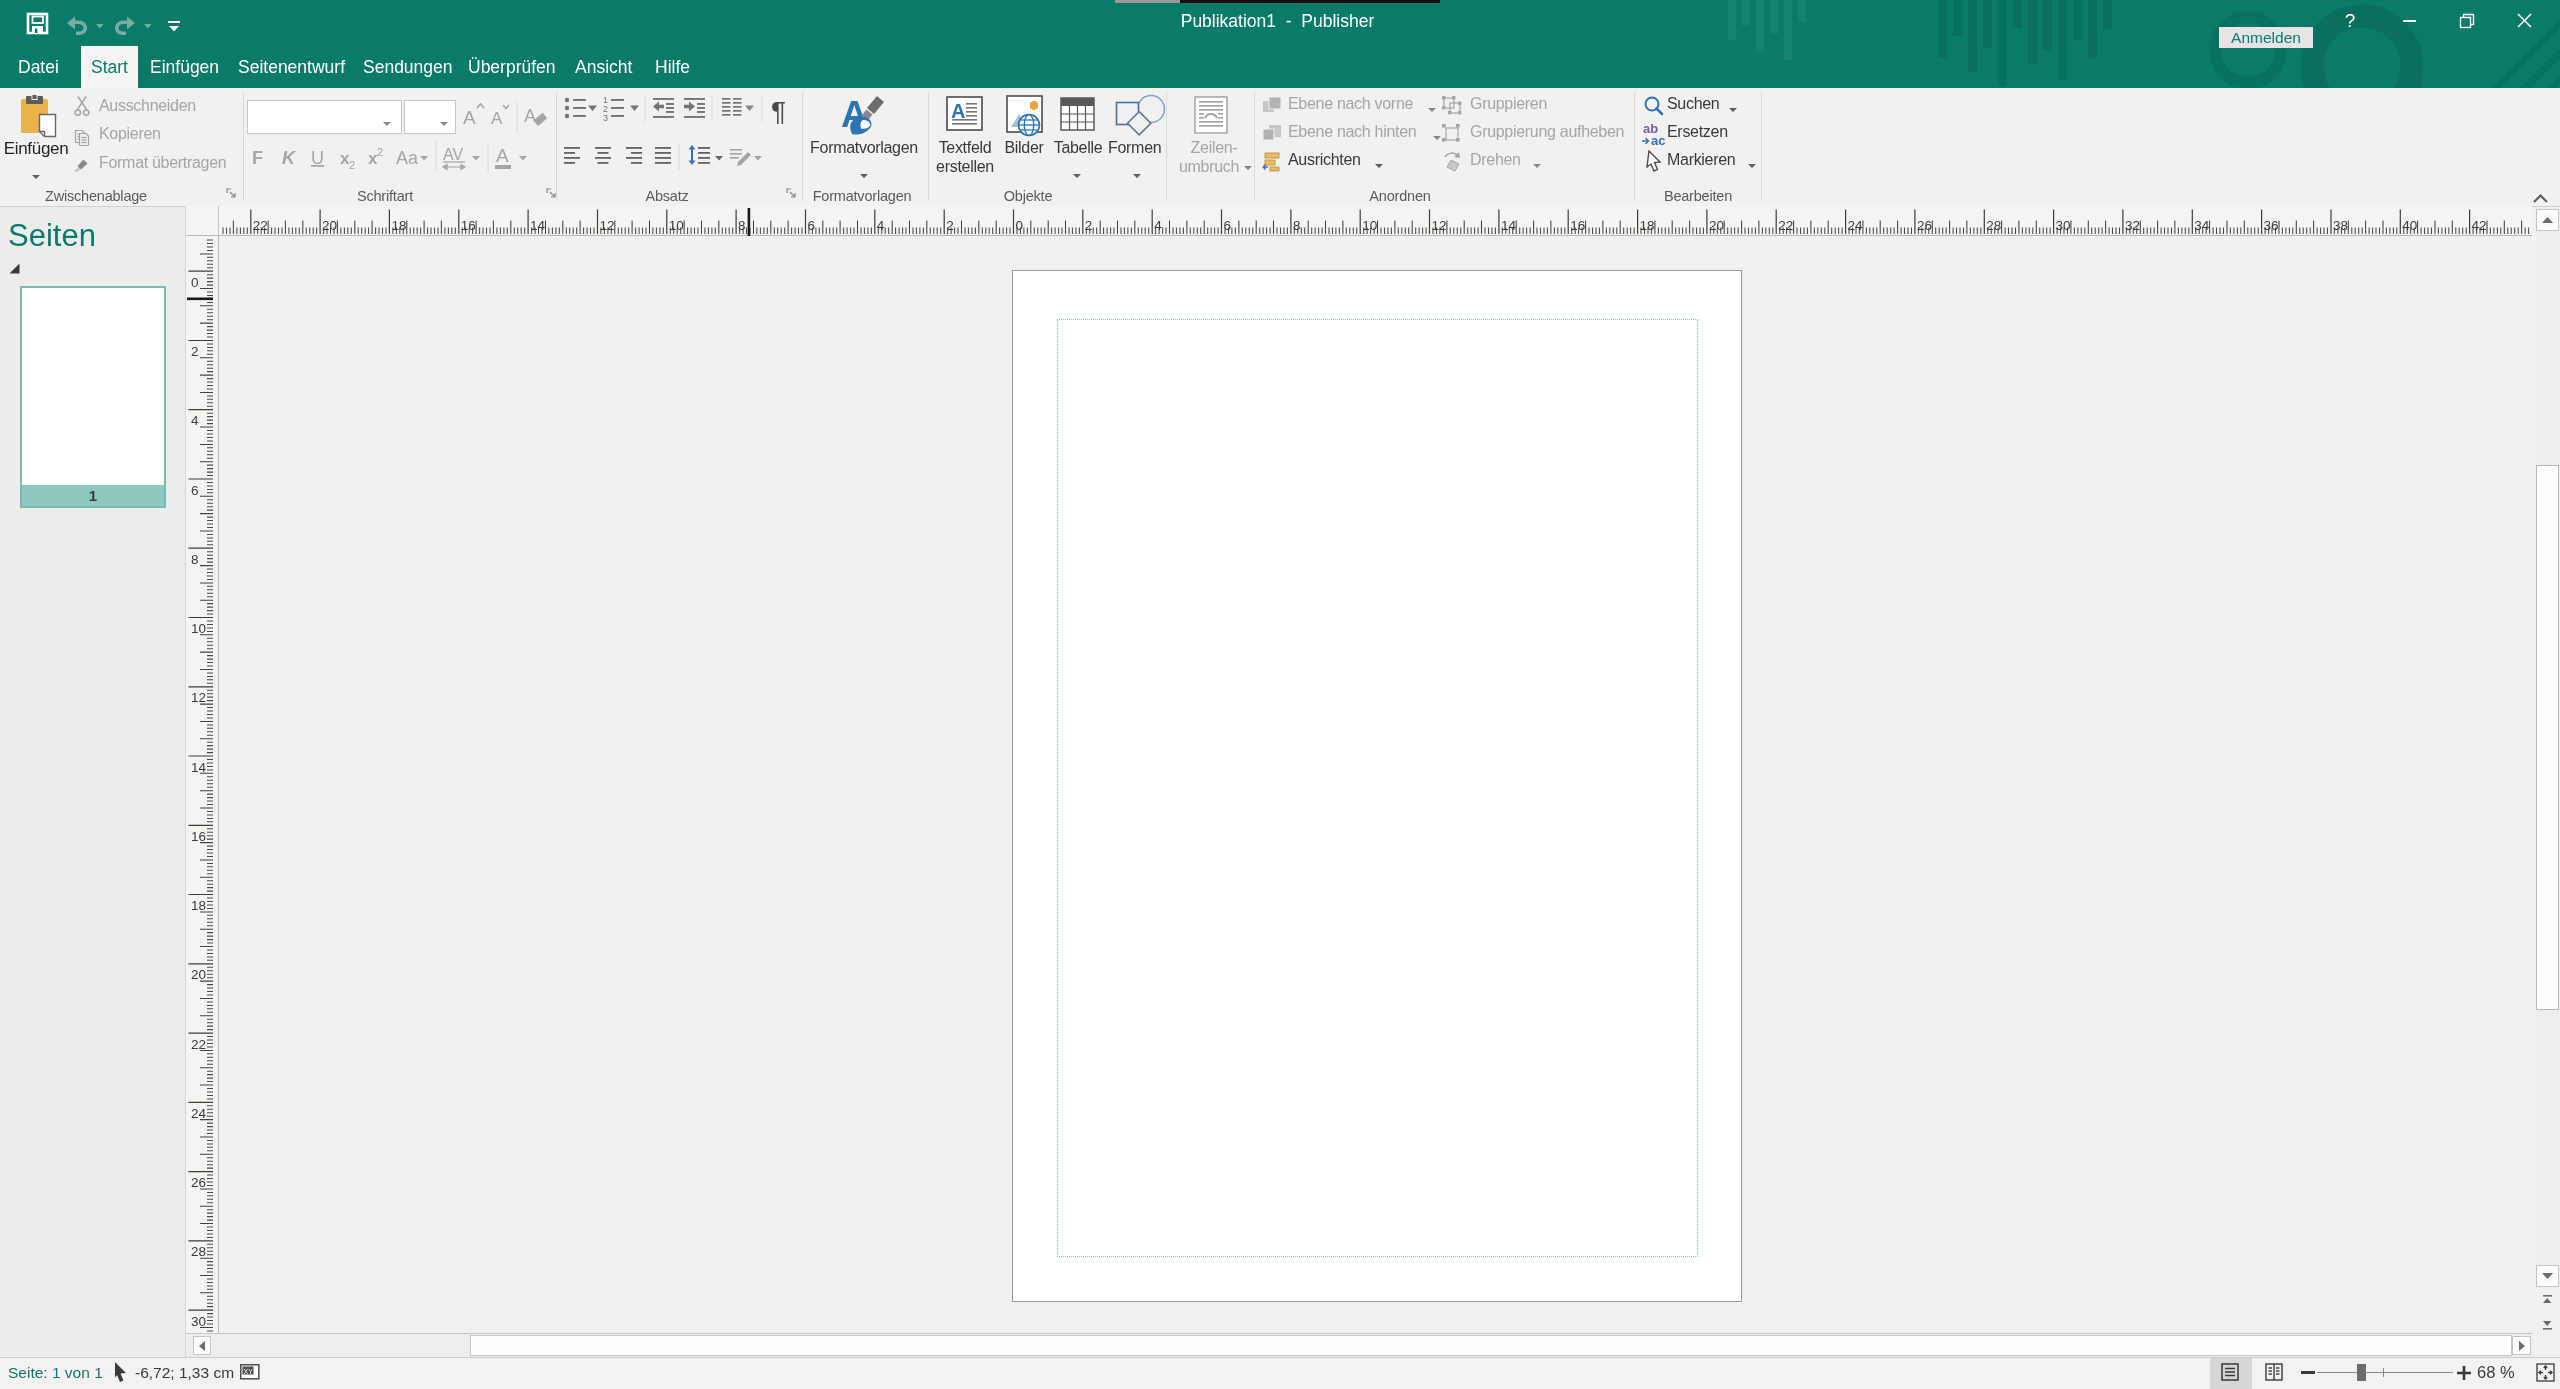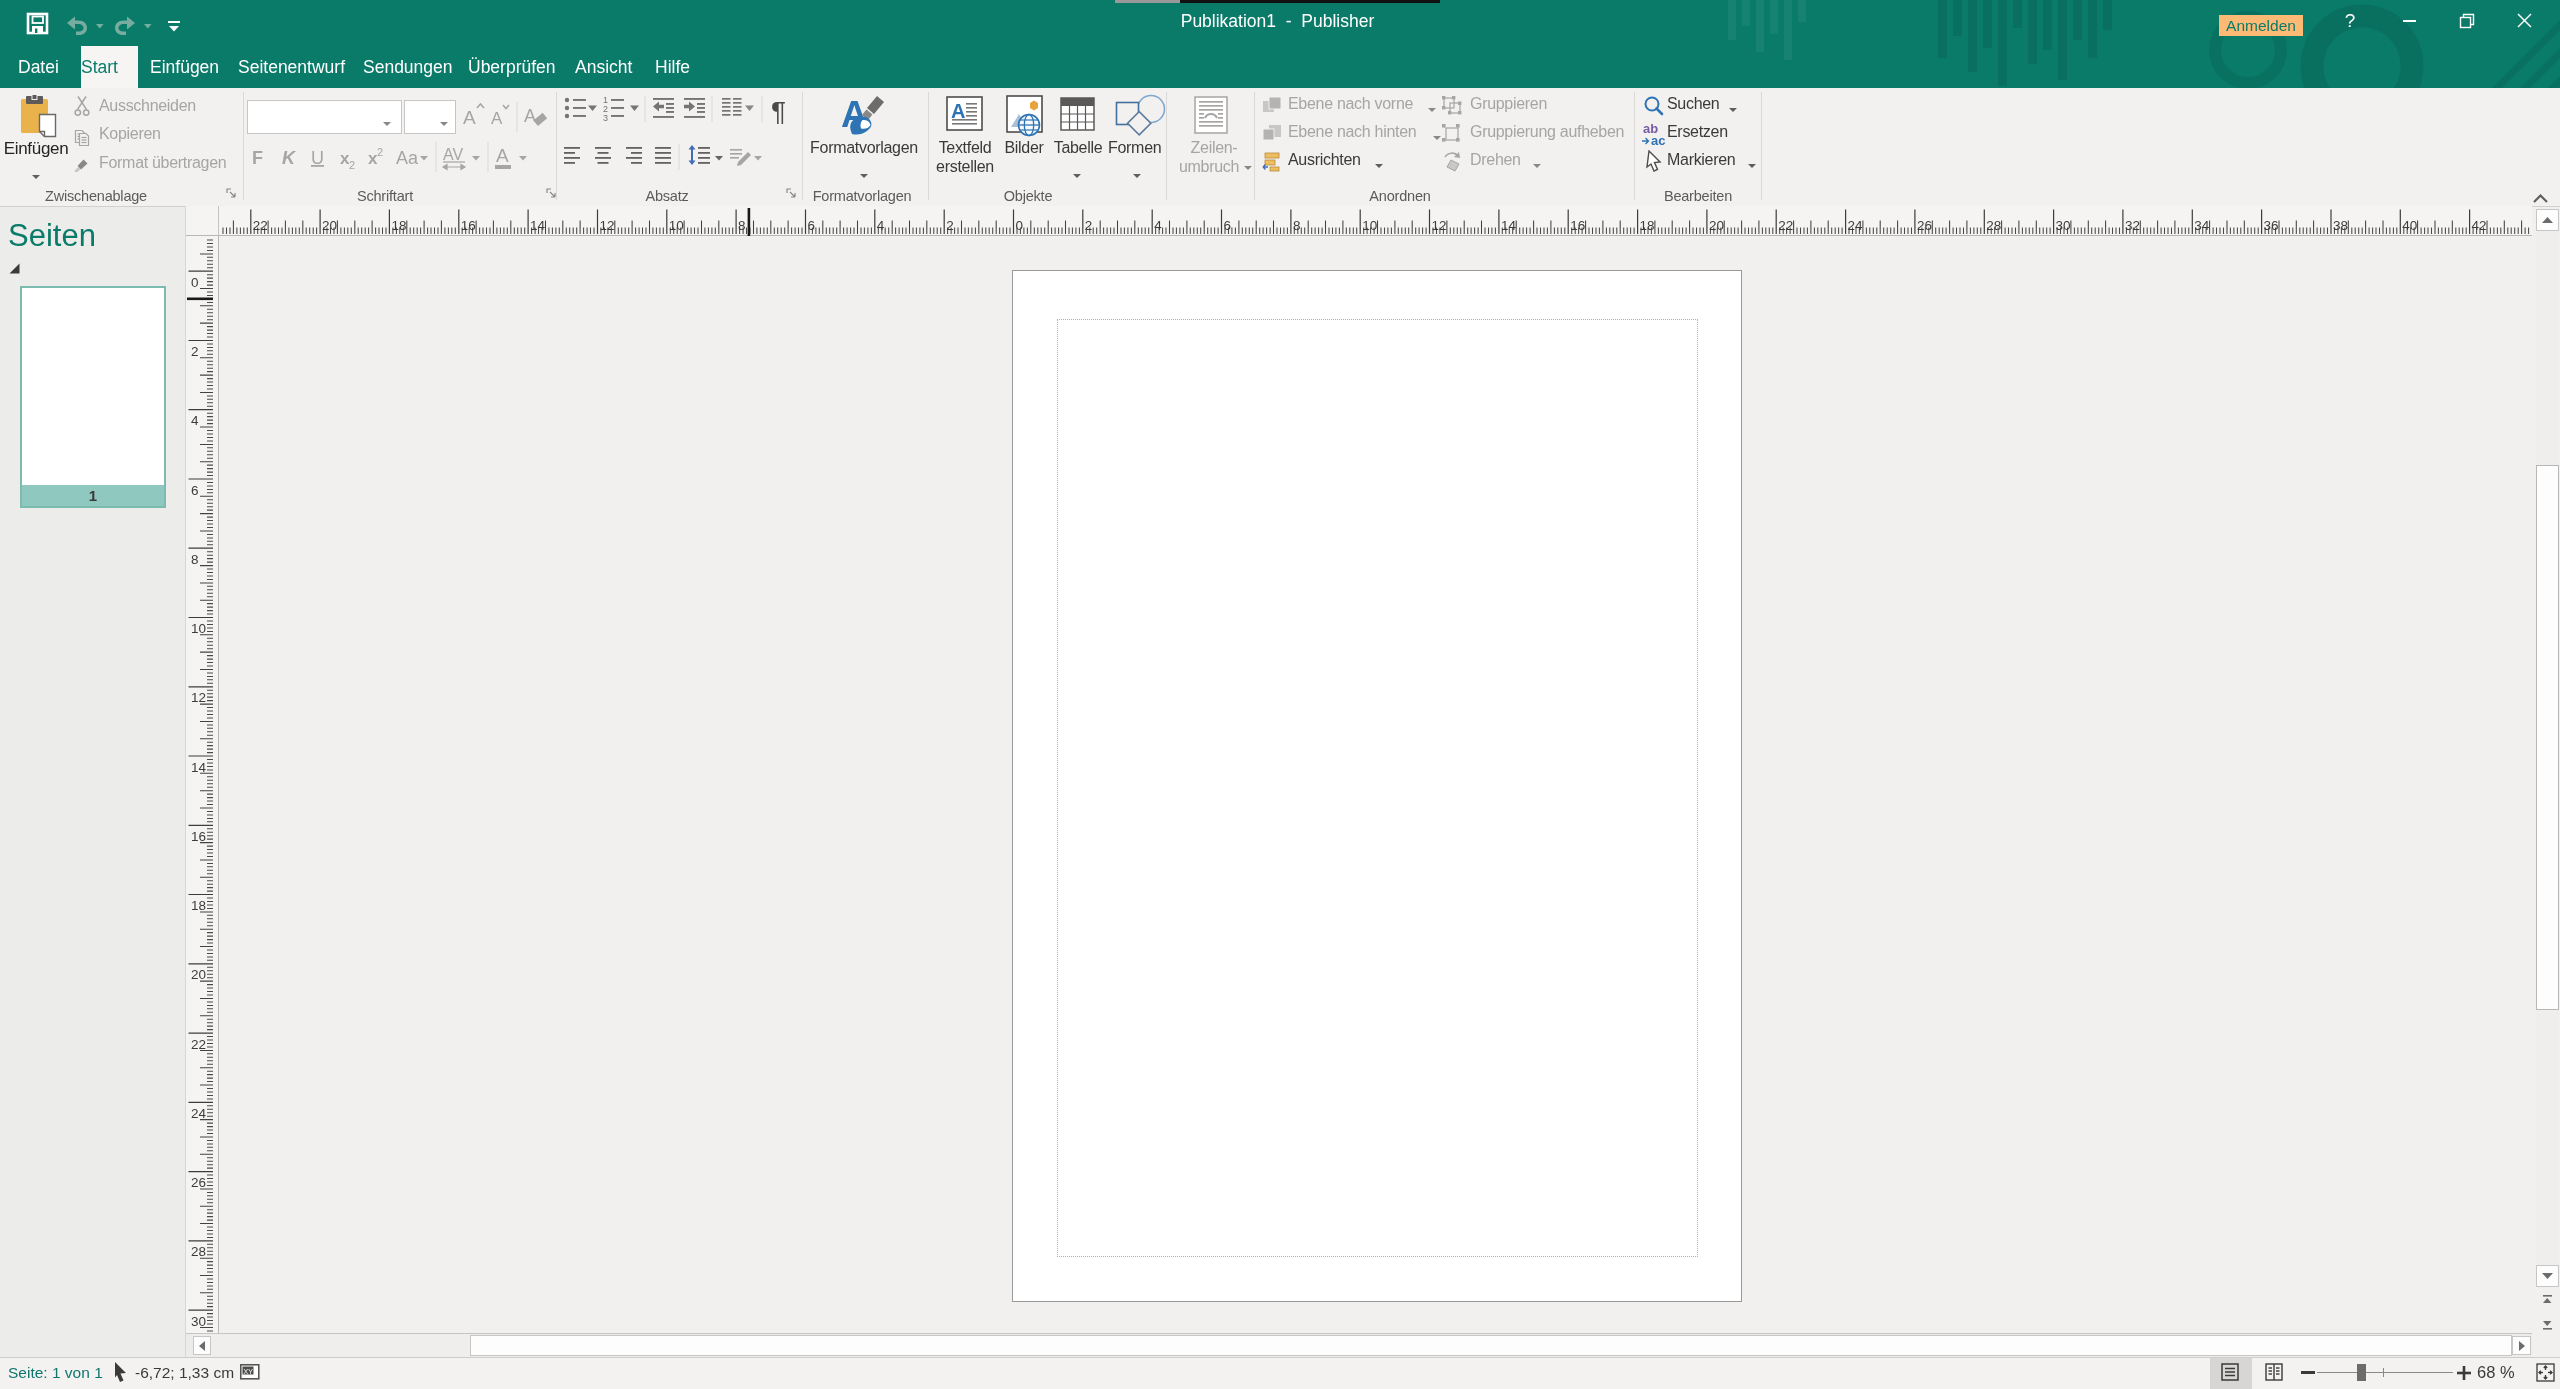--- a/index.html
+++ b/index.html
@@ -64,38 +64,38 @@
 <path d="M 109 11 L 101 4.5 L 101 17.5 Z"></path>
 <path d="M 102 8.5 L 98 8.5 C 92 8.5 89 12 89 16 C 89 20.5 93 23 97 23 L 100 23 L 100 19.5 L 97 19.5 C 94.5 19.5 92.5 18.3 92.5 16 C 92.5 13.7 94.2 12 98 12 L 102 12 Z"></path>
 <path d="M 118 12 l 7.5 0 l -3.75 4.5 z"></path>
 </g>
 <g fill="#fff">
 <rect x="142" y="9" width="12" height="2"></rect>
 <path d="M 143 14 l 10 0 l -5 5.5 z"></path>
 </g>
 </svg>
 <div class="abs" style="left:1100px;top:11px;width:355px;text-align:center;color:#fff;font-size:17.5px">Publikation1&nbsp;&nbsp;-&nbsp;&nbsp;Publisher</div>
-<div class="abs" style="left:2219px;top:15px;width:84px;height:21px;background:#fdba74;color:#0a7b69;font-size:15.5px;text-align:center;line-height:21px">Anmelden</div>
+<div class="abs" style="left:2219px;top:27px;width:94px;height:21px;background:#e5e5e5;color:#0a7b69;font-size:15.5px;text-align:center;line-height:21px">Anmelden</div>
 <div class="abs" style="left:2340px;top:10px;width:20px;color:#fff;font-size:19px;text-align:center">?</div>
 <div class="abs" style="left:2403px;top:20px;width:13px;height:2px;background:#fff"></div>
 <svg class="abs" style="left:2459px;top:13px" width="17" height="17">
     <g fill="none" stroke="#fff" stroke-width="1.4">
 <path d="M 4.5 4.5 L 4.5 1.5 L 14.5 1.5 L 14.5 11.5 L 11.5 11.5"></path>
 <rect x="1.5" y="4.5" width="10" height="10"></rect>
     </g>
   </svg>
 <svg class="abs" style="left:2517px;top:13px" width="15" height="15">
     <g stroke="#fff" stroke-width="1.5">
 <line x1="1" y1="1" x2="14" y2="14"></line>
       <line x1="14" y1="1" x2="1" y2="14"></line>
     </g>
   </svg>
 <div class="abs" style="left:81px;top:46px;width:57px;height:42px;background:#f6f5f4"></div>
 <div class="tab" style="left:18px">Datei</div>
-<div class="tab" style="left:81px;width:57px;color:#0a7b69">Start</div>
+<div class="tab" style="left:81px;width:57px;text-align:center;color:#0a7b69">Start</div>
 <div class="tab" style="left:150px">Einfügen</div>
 <div class="tab" style="left:238px">Seitenentwurf</div>
 <div class="tab" style="left:363px">Sendungen</div>
 <div class="tab" style="left:468px">Überprüfen</div>
 <div class="tab" style="left:575px">Ansicht</div>
 <div class="tab" style="left:655px">Hilfe</div>
 <div class="abs" style="left:0;top:88px;width:2560px;height:119px;background:#f2f1f0;border-bottom:1px solid #d2d0ce"></div>
 <svg class="abs" style="left:19px;top:94px" width="40" height="44">
 <rect x="2" y="5" width="27" height="34" rx="1.5" fill="#e9b24b"></rect>
 <rect x="7" y="2" width="17" height="8" rx="1" fill="#5d5b59"></rect>

